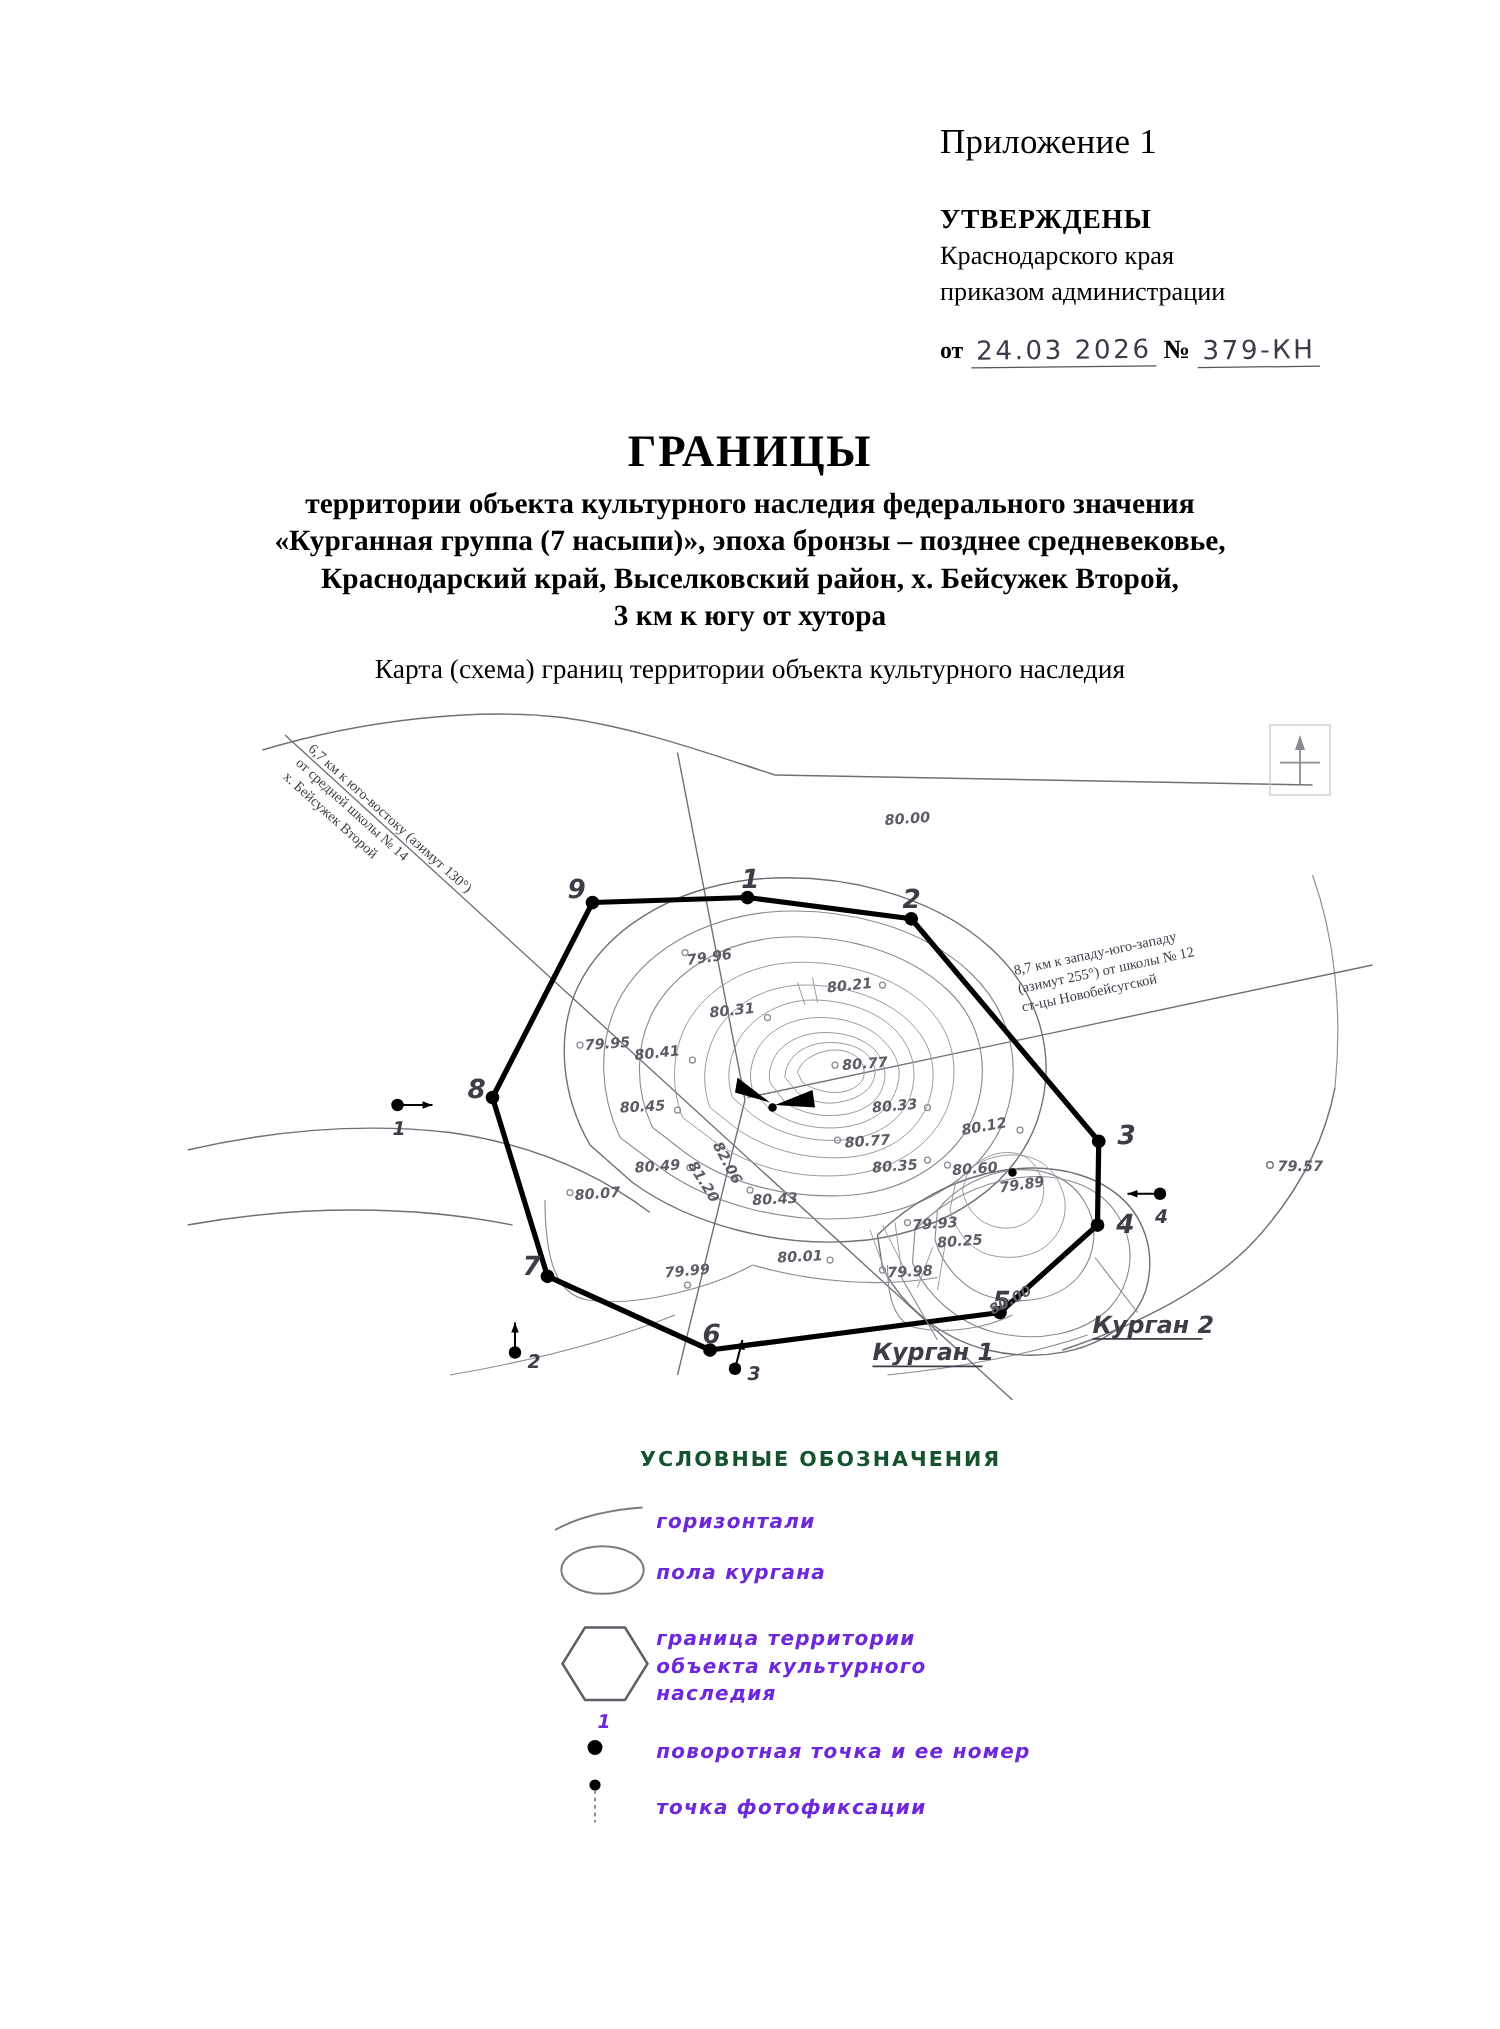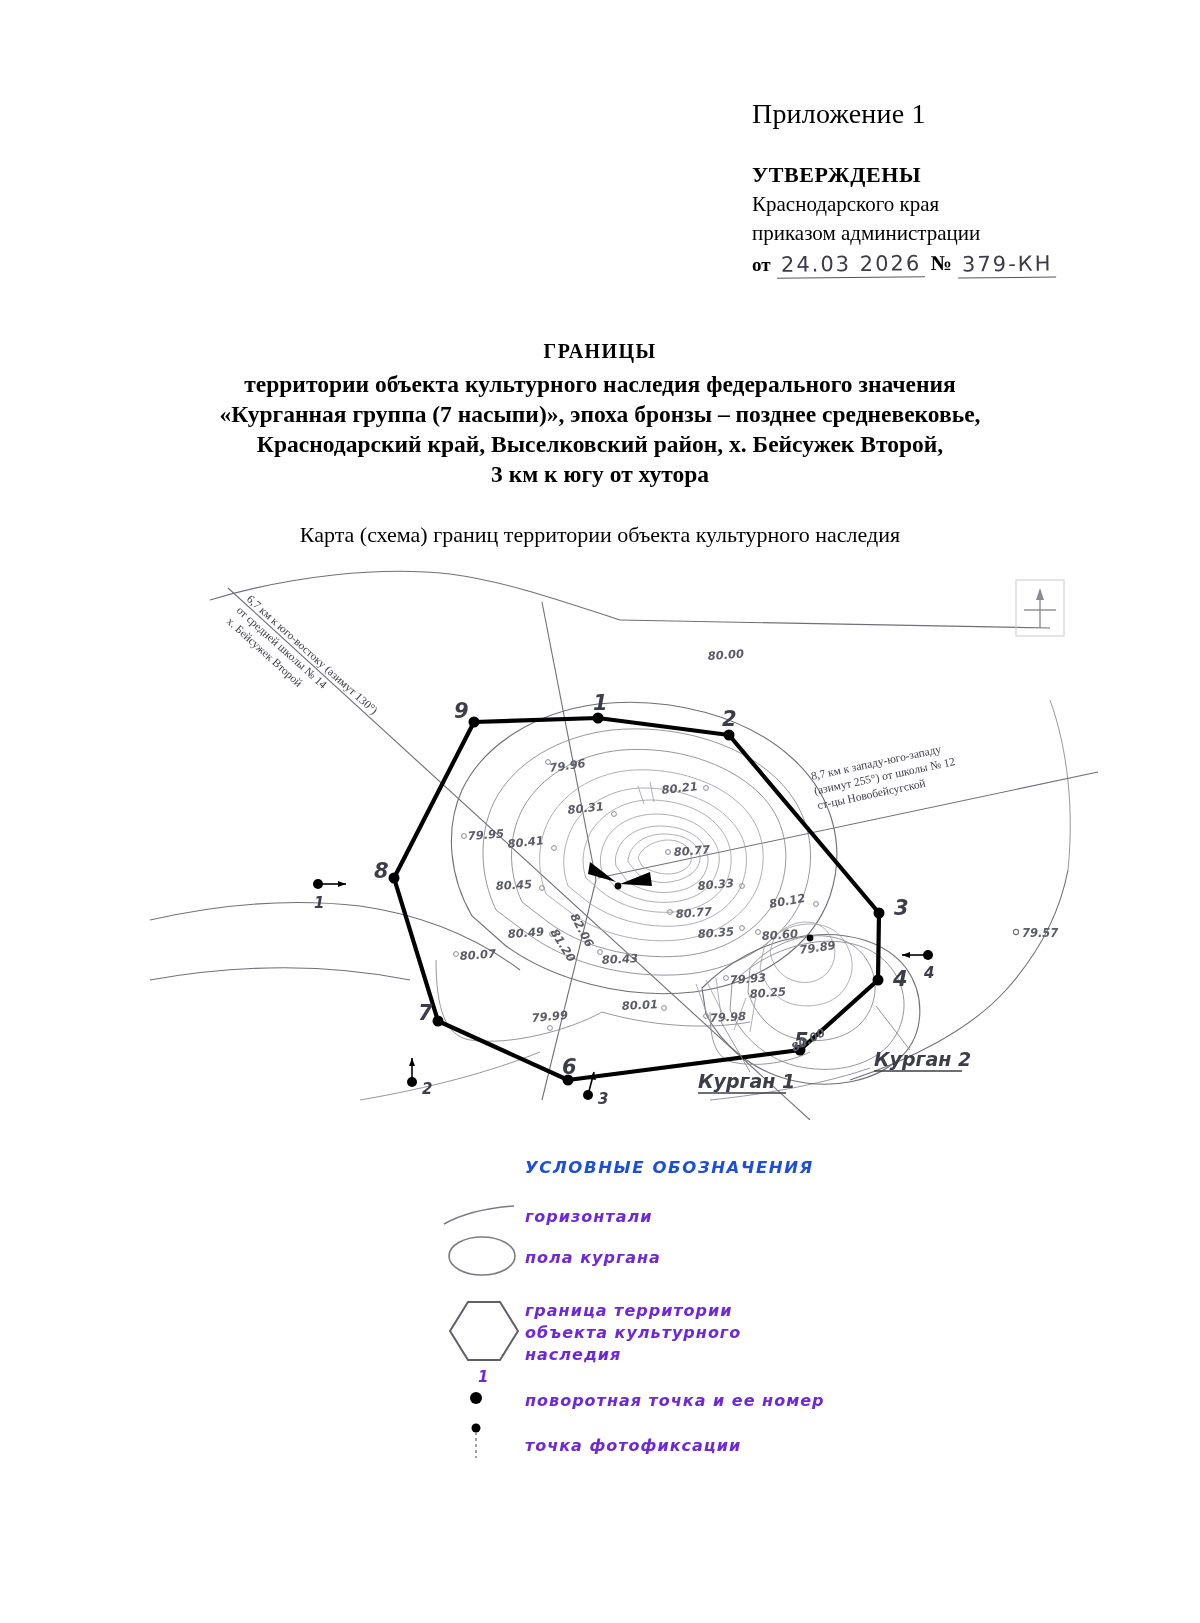--- a/index.html
+++ b/index.html
@@ -38,21 +38,21 @@
     line-height: 30px;
   }
   .approved-line {
     font-size: 21px;
     line-height: 29px;
   }
   .signature-row {
     display: flex;
     align-items: flex-end;
     gap: 6px;
-    margin-top: 3px;
+    margin-top: 19px;
     font-size: 20px;
   }
   .sig-static { font-weight: bold; font-size: 19px; padding-bottom: 2px;}
   .sig-hand {
     font-family: "DejaVu Sans", sans-serif;
     font-size: 21px;
     color: #3b3b49;
     letter-spacing: 2px;
     border-bottom: 1.3px solid #555;
     padding: 0 4px 1px 4px;
@@ -62,21 +62,21 @@
 
   
   .doc-title-wrap {
     position: absolute;
     left: 0;
     top: 340px;
     width: 1200px;
     text-align: center;
   }
   .doc-title-main {
-    font-size: 20px;
+    font-size: 36px;
     font-weight: bold;
     letter-spacing: 1.4px;
     margin-bottom: 6px;
   }
   .doc-title-sub {
     font-size: 23.5px;
     font-weight: bold;
     line-height: 30px;
   }
   .map-caption {
@@ -101,28 +101,27 @@
   
   .legend {
     position: absolute;
     left: 430px;
     top: 1150px;
     width: 520px;
     height: 330px;
   }
   .legend-title {
     position: absolute;
-    left: 95px;
+    left: 82px;
     top: 8px;
     font-family: "DejaVu Sans", sans-serif;
-    font-style: italic;
     font-size: 16.5px;
     font-weight: bold;
     letter-spacing: 1.6px;
-    color: #1d4ed8;
+    color: #14532d;
   }
   .legend-row-text {
     position: absolute;
     font-family: "DejaVu Sans", sans-serif;
     font-style: italic;
     font-size: 16px;
     font-weight: bold;
     letter-spacing: 1px;
     color: #6d28d9;
     line-height: 22px;

